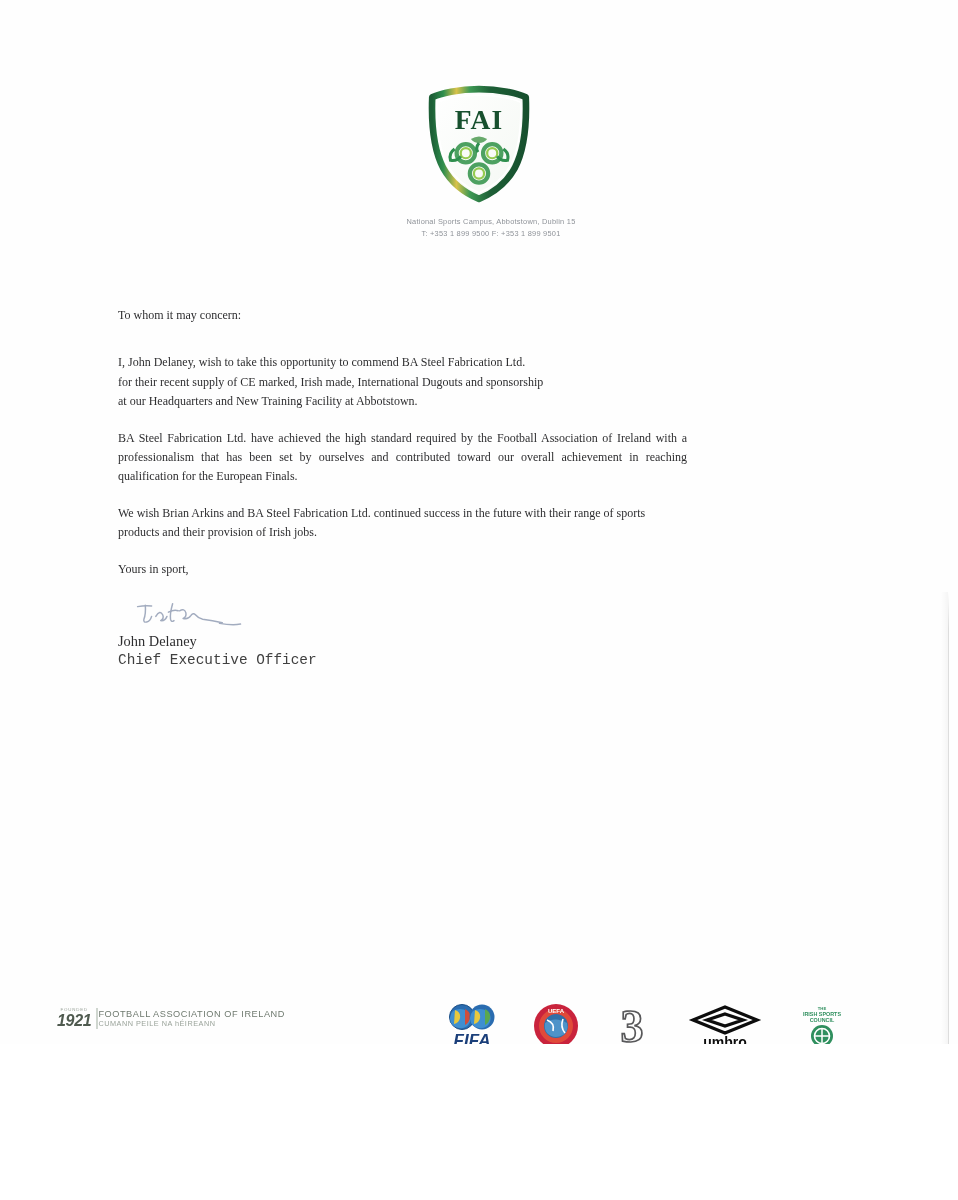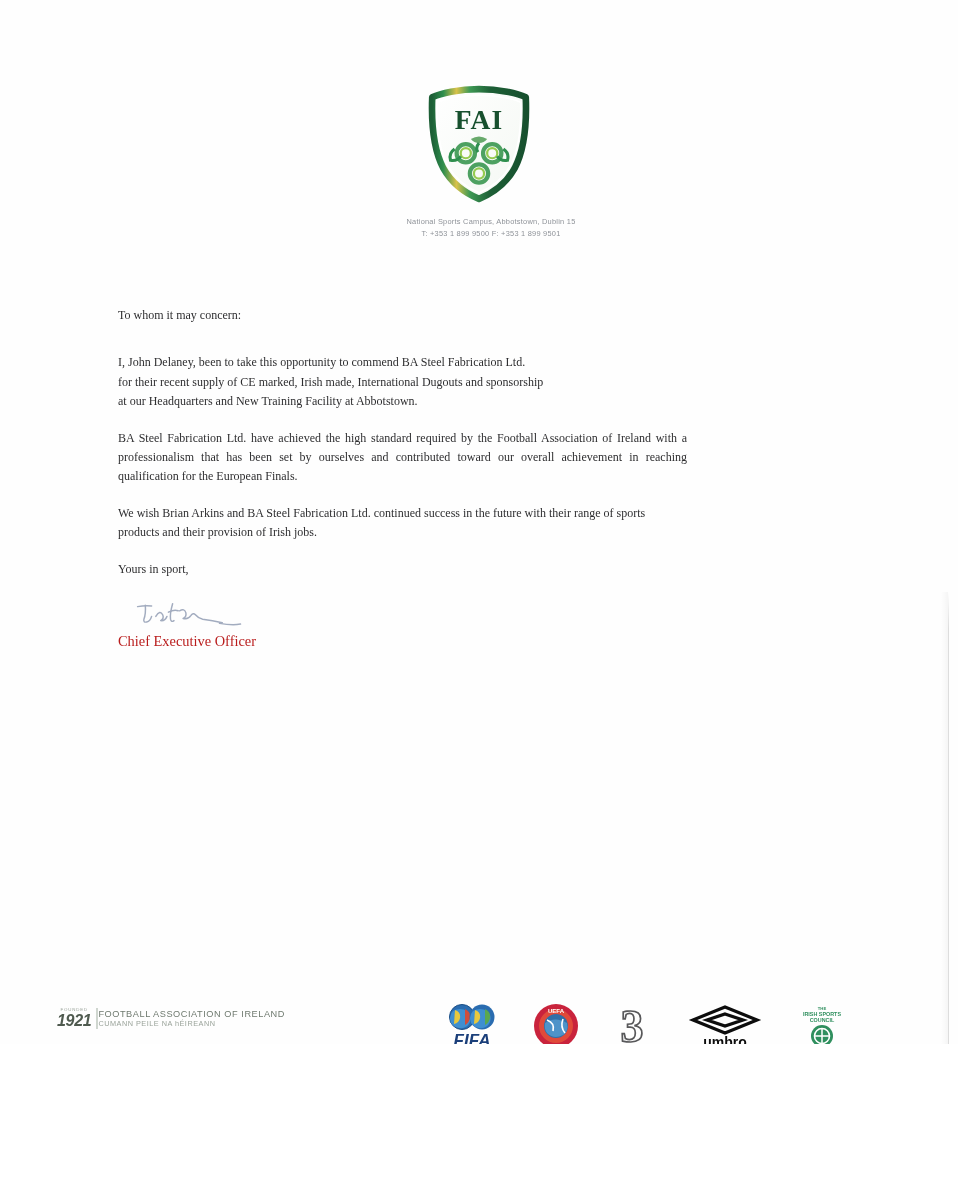--- a/index.html
+++ b/index.html
@@ -97,24 +97,25 @@
     width: 320px;
   }
   #signature-img { width: 140px; height: 34px; display: block; margin-left: 14px; opacity: 0.62; }
   #signature-name {
     color: #2e2e30;
     font-size: 14.4px;
     line-height: 18.6px;
     filter: blur(0.22px);
   }
   #signature-title {
-    color: #b91c1c;
+    color: #404040;
     font-size: 14.4px;
     line-height: 18.6px;
     filter: blur(0.22px);
+    font-family: Liberation Mono, monospace;
   }
 
   
   #footer {
     position: absolute;
     left: 0;
     top: 998px;
     width: 958px;
     height: 100px;
   }
@@ -254,21 +255,21 @@
       <span class="addr-line">T: +353 1 899 9500  F: +353 1 899 9501</span>
     </div>
   </div>
 
   <div id="letter-body">
 
     <p class="para salutation">To whom it may concern:</p>
 
     <div class="gap-lg"></div>
 
-    <p class="para">I, John Delaney, been to take this opportunity to commend BA Steel Fabrication Ltd.</p>
+    <p class="para">I, John Delaney, wish to take this opportunity to commend BA Steel Fabrication Ltd.</p>
     <p class="para">for their recent supply of CE marked, Irish made, International Dugouts and sponsorship</p>
     <p class="para">at our Headquarters and New Training Facility at Abbotstown.</p>
 
     <div class="gap-md"></div>
 
     <p class="para justify">BA Steel Fabrication Ltd. have achieved the high standard required by the Football Association of Ireland with a professionalism that has been set by ourselves and contributed toward our overall achievement in reaching qualification for the European Finals.</p>
 
     <div class="gap-md"></div>
 
     <p class="para">We wish Brian Arkins and BA Steel Fabrication Ltd. continued success in the future with their range of sports products and their provision of Irish jobs.</p>
@@ -283,20 +284,21 @@
       <g fill="none" stroke="#6b7a99" stroke-width="2.1" stroke-linecap="round" stroke-linejoin="round">
         <path d="M8 12 q10 -2 20 -1"></path>
         <path d="M19 10 q1 12 -2 20 q-1 5 4 4 q5 -1 7 -8"></path>
         <path d="M34 26 q6 -10 10 -2 q2 5 -3 8 q6 1 9 -6"></path>
         <path d="M58 8 q-4 14 -3 22 q1 5 5 2"></path>
         <path d="M52 20 q8 -4 14 -2"></path>
         <path d="M68 18 q7 -4 9 3 q1 6 -4 8 q7 2 11 -4 q3 -5 7 -1 q4 5 10 6 q14 2 28 5"></path>
         <path d="M125 36 q18 3 30 1"></path>
       </g>
     </svg>
+    <div id="signature-name">John Delaney</div>
     <div id="signature-title">Chief Executive Officer</div>
   </div>
 
   <div id="footer">
 
     <div id="fai-wordmark">
       <div id="founded-box">
         <span id="founded-label">FOUNDED</span>
         <span id="founded-year">1921</span>
       </div>

